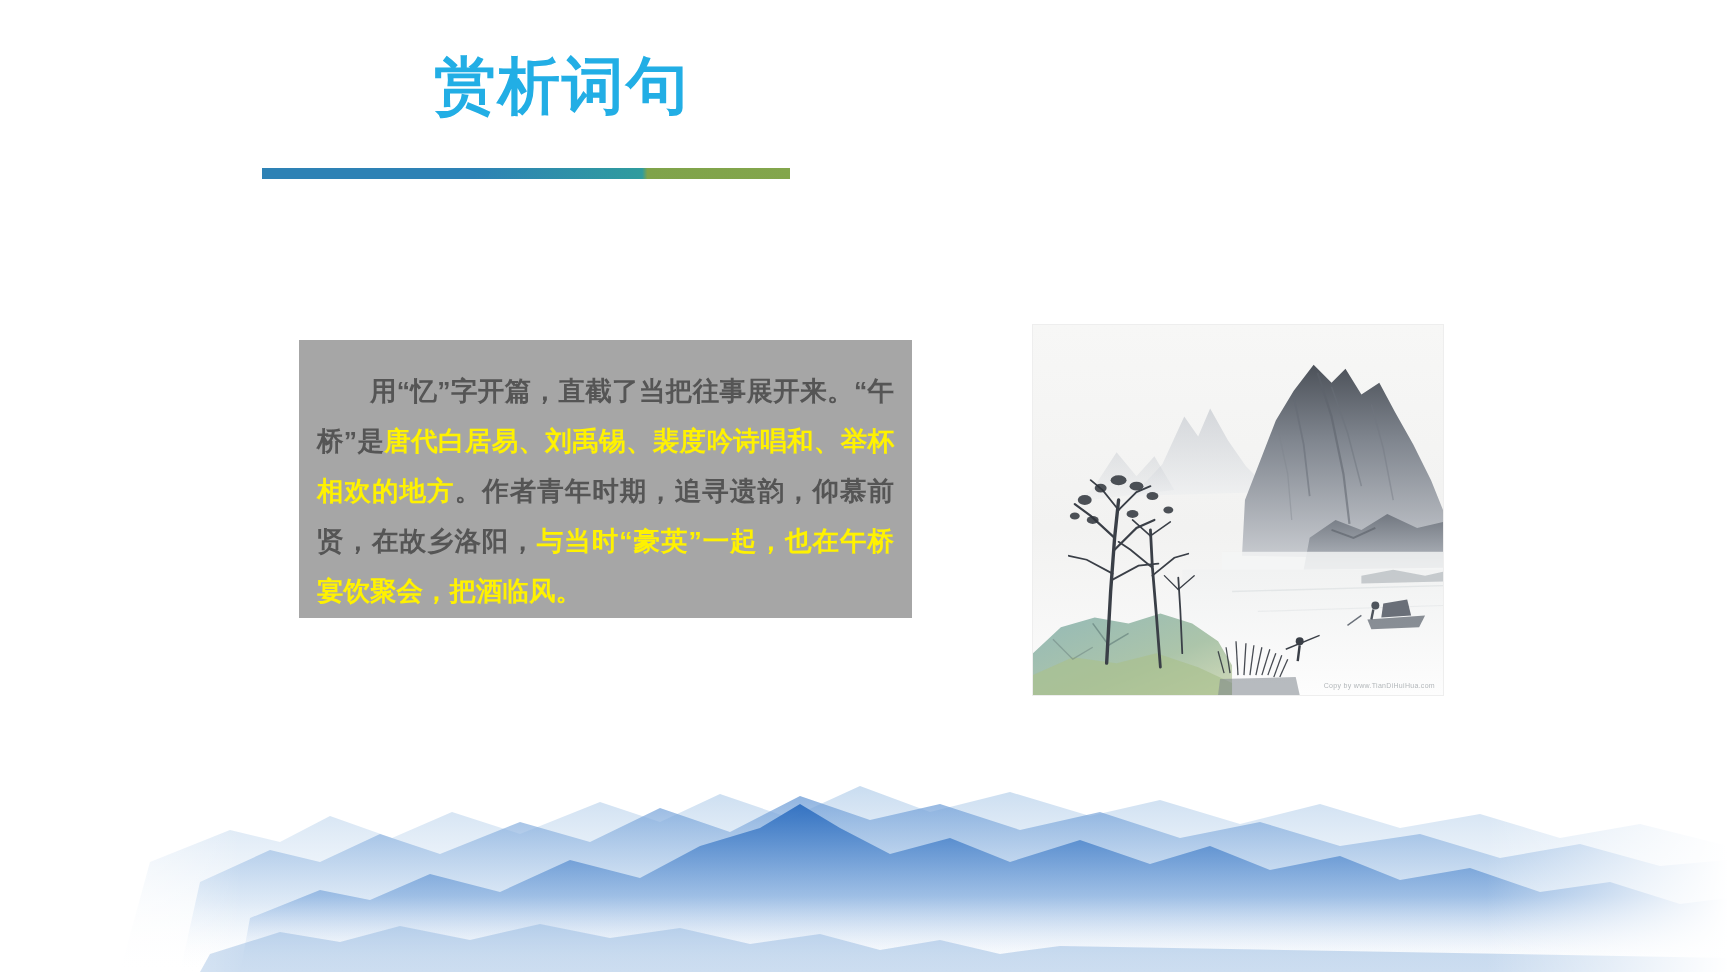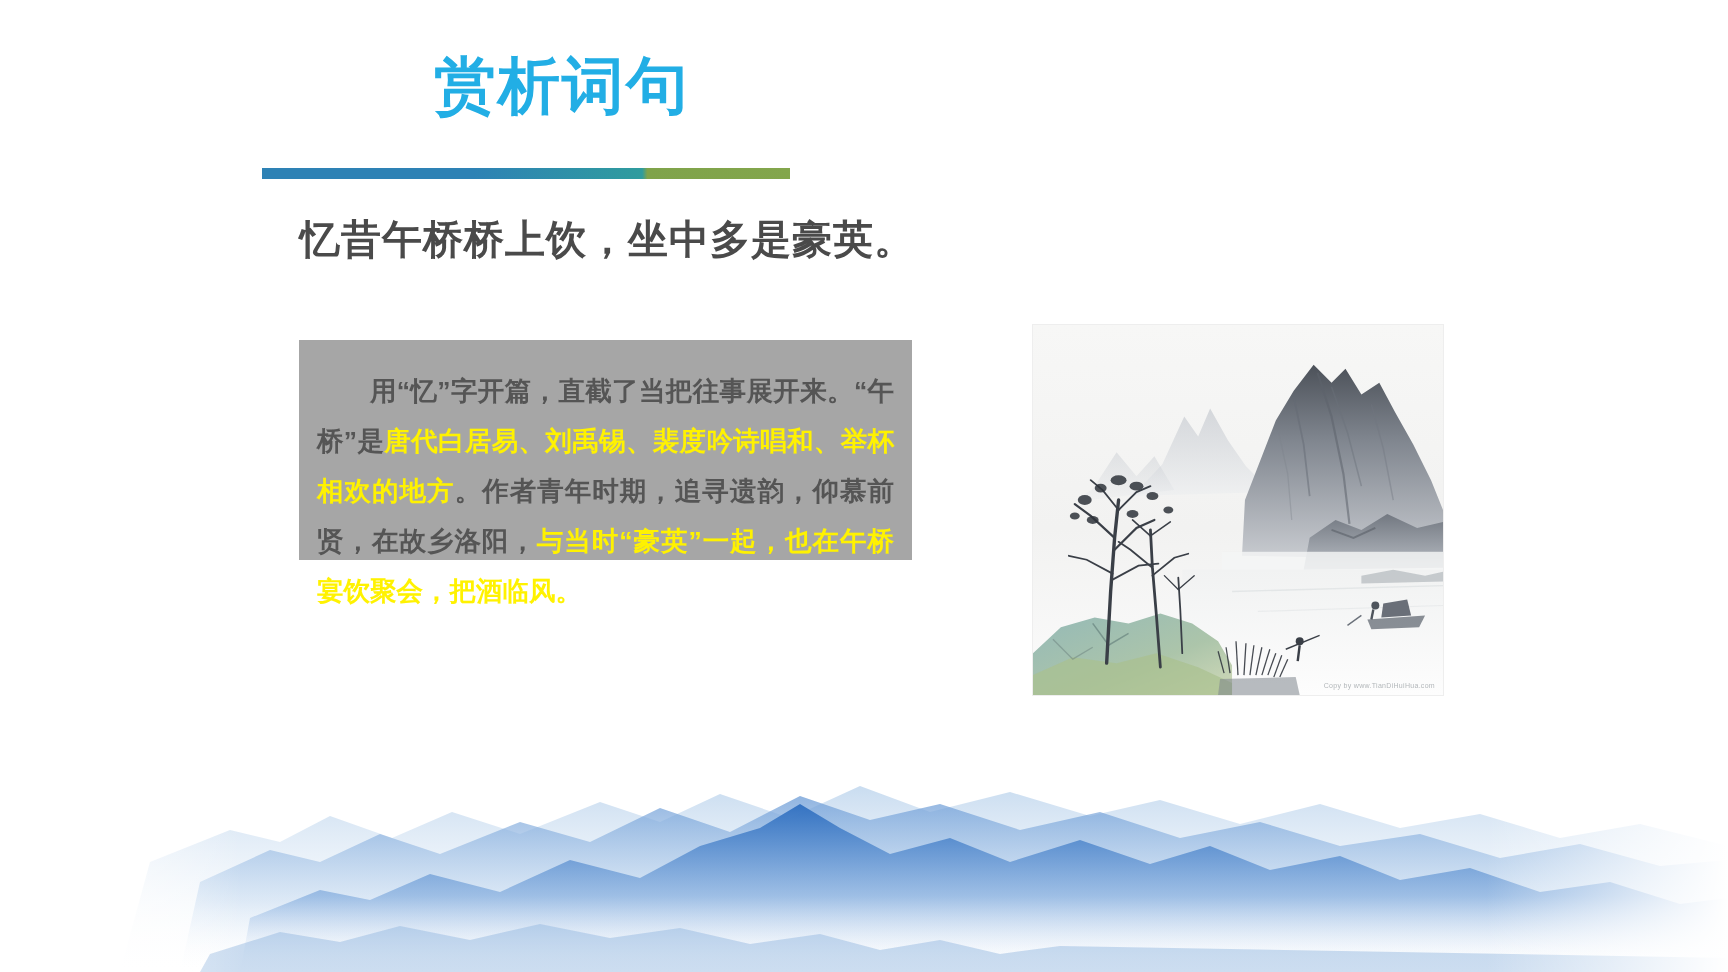--- a/index.html
+++ b/index.html
@@ -64,21 +64,21 @@
     letter-spacing: 1px;
     white-space: nowrap;
   }
 
   
   #commentary-box {
     position: absolute;
     left: 299px;
     top: 340px;
     width: 613px;
-    height: 220px;
+    height: 278px;
     background: #A6A6A6;
     box-sizing: border-box;
     padding: 26px 18px 14px 18px;
   }
   #commentary-text {
     font-size: 26.5px;
     line-height: 50px;
     font-weight: 700;
     color: #555555;
     text-align: justify;
@@ -127,21 +127,20 @@
 </style>
 </head>
 <body>
 
 <div id="slide">
 
   <div id="slide-title">赏析词句</div>
 
   <div id="title-divider"></div>
 
-  <div id="poem-line">忆昔午桥桥上饮，坐中多是豪英。</div>
 
   <div id="commentary-box">
     <div id="commentary-text"><span>用“忆”字开篇，直截了当把往事展开来。“午桥”是</span><span class="hl">唐代白居易、刘禹锡、裴度吟诗唱和、举杯相欢的地方</span><span>。作者青年时期，追寻遗韵，仰慕前贤，在故乡洛阳，</span><span class="hl">与当时“豪英”一起，也在午桥宴饮聚会，把酒临风。</span></div>
   </div>
 
   <div id="painting">
     <svg viewBox="0 0 412 372" preserveAspectRatio="none">
       <defs>
         <linearGradient id="skyG" x1="0" y1="0" x2="0" y2="1">
           <stop offset="0%" stop-color="#f7f7f6"></stop>

